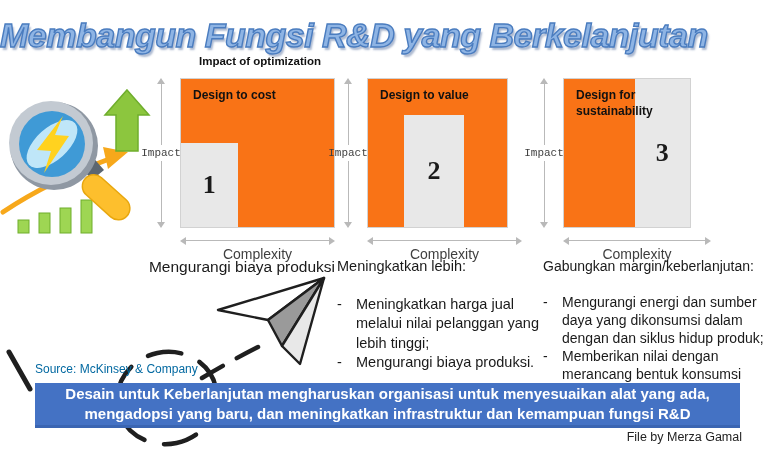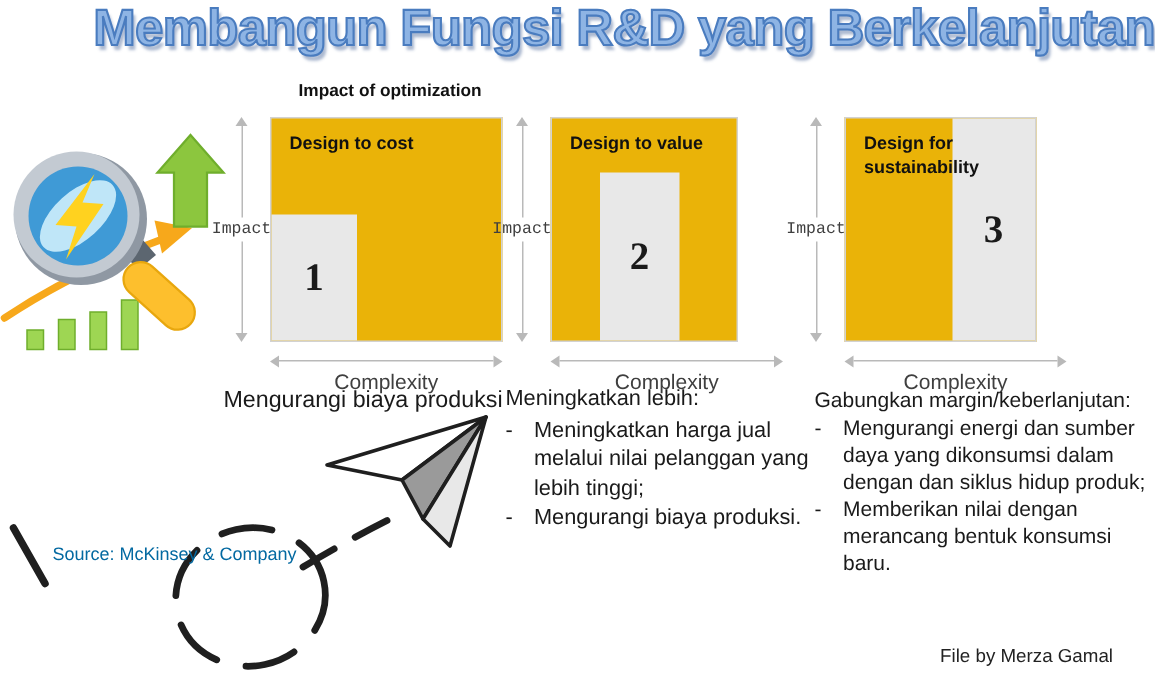--- a/index.html
+++ b/index.html
@@ -4,38 +4,39 @@
 <style>
   * { margin:0; padding:0; box-sizing:border-box; }
   html,body { background:#fff; }
   body { font-family:"Liberation Sans", sans-serif; }
   #slide {
     position:relative; width:770px; height:452px; background:#ffffff;
     overflow:hidden;
   }
   
   .slide-title {
-    position:absolute; top:0; left:0; right:0; text-align:right;
+    position:absolute; top:16px; left:0; right:0; text-align:left;
     font-size:34px; font-weight:700; letter-spacing:-0.5px;
     color:#8eb4e4;
     -webkit-text-stroke:1.4px #4a7cbf;
     text-shadow:2px 3px 2px rgba(70,100,150,0.45);
+    font-style:italic;
   }
   
   .section-header {
     position:absolute; left:167px; top:55px;
     font-size:11.5px; font-weight:700; color:#111;padding-left:32px;
   }
   
   .plot {
     position:absolute; top:78px; height:150px;
-    border:1px solid #d2d2d2; background:#eab308;padding-left:48px;
+    border:1px solid #d2d2d2; background:#f97316;padding-left:48px;
   }
   .plot-1 { left:180px; width:155px; }
-  .plot-2 { left:367px; width:125px; }
+  .plot-2 { left:367px; width:141px; }
   .plot-3 { left:563px; width:128px; }
   .plot-title {
     position:absolute; top:9px; left:12px; font-size:12px; font-weight:700;
     color:#111; line-height:1.3; max-width:105px; z-index:2;
   }
   .bar {
     position:absolute; bottom:0; background:#e8e8e8;
     display:flex; align-items:center; justify-content:center;
   }
   .bar-label {
@@ -65,21 +66,21 @@
   .tri-right { width:0; height:0; border-top:4px solid transparent; border-bottom:4px solid transparent; border-left:6px solid #b9b9b9; }
   .xaxis-label {
     position:absolute; top:246px; font-size:14px; color:#3f3f3f; text-align:center;
   }
   .xlbl-1 { left:180px; width:155px; } .xlbl-2 { left:367px; width:155px; } .xlbl-3 { left:563px; width:148px; }
   
   .desc { position:absolute; color:#1a1a1a; z-index:4; }
   .desc-1 { left:146px; top:258px; width:192px; font-size:15.5px; text-align:center; white-space:nowrap; }
   .desc-2 { left:337px; top:257px; width:204px; font-size:14.5px; line-height:19.5px; }
   .desc-3 { left:543px; top:257px; width:225px; font-size:14px; line-height:18px; }
-  .desc-title { margin-bottom:1px; }
+  .desc-title { margin-bottom:18px; }
   .bullet-row { display:flex; }
   .bullet-marker { width:19px; flex:0 0 19px; }
   .bullet-text { flex:1; }
   
   .source { position:absolute; left:35px; top:362px; font-size:12px; color:#0369a1; z-index:4; }
   .credit { position:absolute; right:28px; top:430px; font-size:12.5px; color:#222; z-index:6; }
   
   .banner {
     position:absolute; left:35px; top:383px; width:705px; height:45px;
     background:#4472c4; border-bottom:3px solid #3a65b2;
@@ -225,16 +226,19 @@
   </svg>
 
   <svg class="plane" viewBox="0 0 122 100">
     <polygon points="112,10 6,42 56,52" fill="#ffffff" stroke="#1f1f1f" stroke-width="2.4" stroke-linejoin="round"></polygon>
     <polygon points="112,10 56,52 70,78" fill="#9a9a9a" stroke="#1f1f1f" stroke-width="2.4" stroke-linejoin="round"></polygon>
     <polygon points="112,10 70,78 88,96" fill="#e8e8e8" stroke="#1f1f1f" stroke-width="2.4" stroke-linejoin="round"></polygon>
   </svg>
 
   <div class="source">Source: McKinsey &amp; Company</div>
 
+  <div class="banner" style="background: rgb(68, 114, 196);">
+    <div class="banner-text" style="color: rgb(255, 255, 255);">Desain untuk Keberlanjutan mengharuskan organisasi untuk menyesuaikan alat yang ada, mengadopsi yang baru, dan meningkatkan infrastruktur dan kemampuan fungsi R&amp;D</div>
+  </div>
 
   <div class="credit">File by Merza Gamal</div>
 
 </div>
 
 </body></html>

